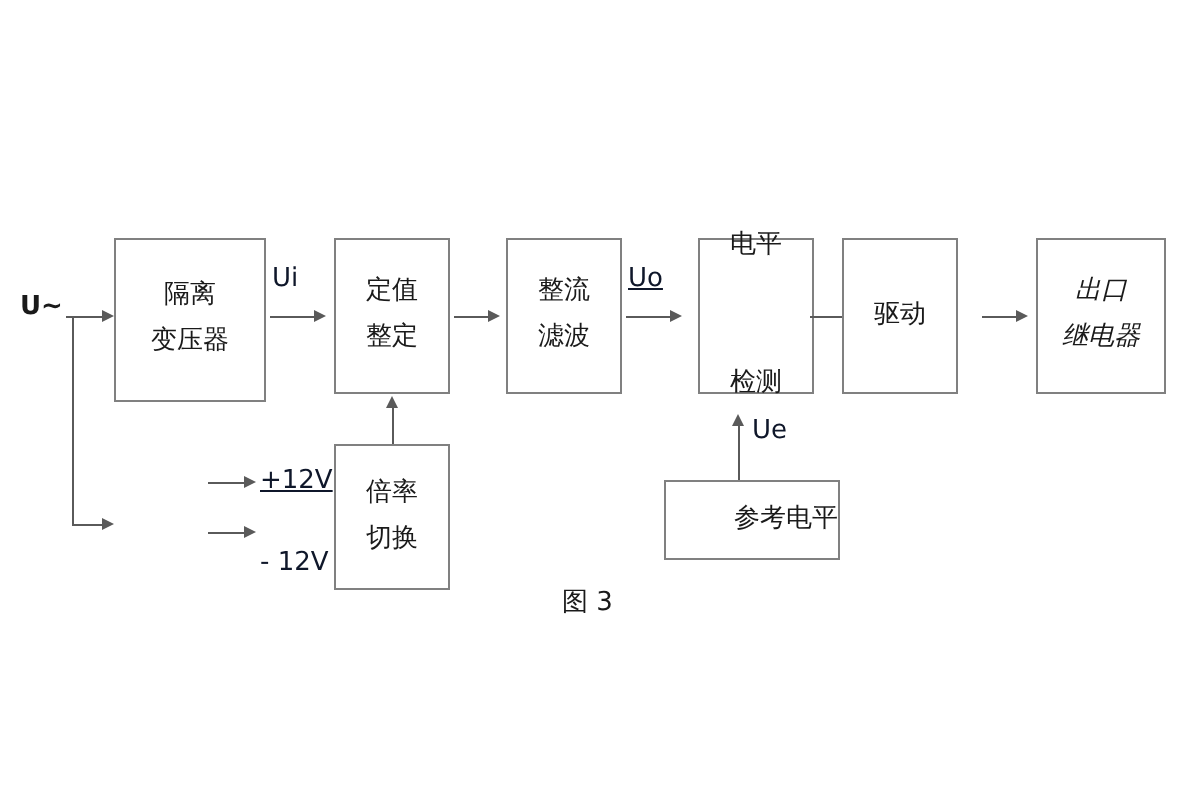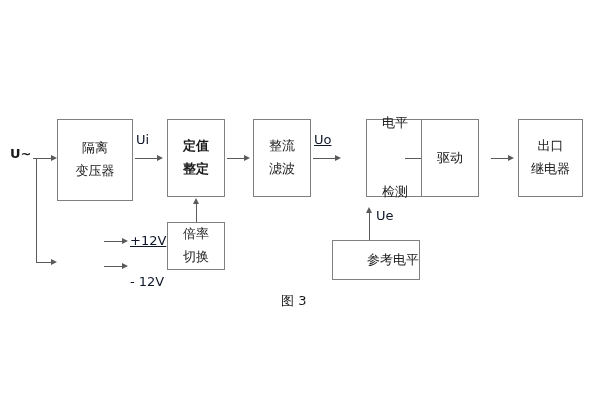--- a/index.html
+++ b/index.html
@@ -98,67 +98,67 @@
 
   <div class="block" style="left:57px; top:119px; width:76px; height:82px;">
     <span class="line">隔离</span>
     <span class="line">变压器</span>
   </div>
 
   <div class="sig" style="left:136px; top:132px;">Ui</div>
   <div class="wire-h" style="left:135px; top:158px; width:22px;"></div>
   <div class="ah-right" style="left:157px; top:154.5px;"></div>
 
-  <div class="block" style="left:167px; top:119px; width:58px; height:78px;font-weight:bold;">
+  <div class="block" style="left:167px; top:119px; width:58px; height:78px;">
     <span class="line">定值</span>
     <span class="line">整定</span>
   </div>
 
   <div class="wire-h" style="left:227px; top:158px; width:17px;"></div>
   <div class="ah-right" style="left:244px; top:154.5px;"></div>
 
   <div class="block" style="left:253px; top:119px; width:58px; height:78px;align-items:center;">
     <span class="line">整流</span>
     <span class="line">滤波</span>
   </div>
 
   <div class="sig" style="left:314px; top:132px;text-decoration:underline;">Uo</div>
   <div class="wire-h" style="left:313px; top:158px; width:22px;"></div>
   <div class="ah-right" style="left:335px; top:154.5px;"></div>
 
-  <div class="block" style="left:366px; top:119px; width:58px; height:78px;gap:46px;">
+  <div class="block" style="left:349px; top:119px; width:58px; height:78px;gap:46px;">
     <span class="line">电平</span>
     <span class="line">检测</span>
   </div>
 
   <div class="wire-h" style="left:405px; top:158px; width:17px;"></div>
   <div class="ah-right" style="left:422px; top:154.5px;"></div>
 
   <div class="block" style="left:421px; top:119px; width:58px; height:78px;">
     <span class="line">驱动</span>
   </div>
 
   <div class="wire-h" style="left:491px; top:158px; width:17px;"></div>
   <div class="ah-right" style="left:508px; top:154.5px;"></div>
 
-  <div class="block" style="left:518px; top:119px; width:65px; height:78px;">
+  <div class="block" style="left:518px; top:119px; width:65px; height:78px;font-style:italic;">
     <span class="line">出口</span>
     <span class="line">继电器</span>
   </div>
 
 
   <div class="wire-h" style="left:104px; top:241px; width:18px;"></div>
   <div class="ah-right" style="left:122px; top:237.5px;"></div>
   <div class="sig" style="left:130px; top:233px;text-decoration:underline;">+12V</div>
 
   <div class="wire-h" style="left:104px; top:266px; width:18px;"></div>
   <div class="ah-right" style="left:122px; top:262.5px;"></div>
   <div class="sig" style="left:130px; top:274px;">- 12V</div>
 
-  <div class="block" style="left:167px; top:222px; width:58px; height:48px;">
+  <div class="block" style="left:167px; top:222px; width:58px; height:73px;">
     <span class="line">倍率</span>
     <span class="line">切换</span>
   </div>
 
   <div class="wire-v" style="left:196px; top:204px; height:18px;"></div>
   <div class="ah-up" style="left:192.5px; top:198px;"></div>
 
   <div class="block" style="left:332px; top:240px; width:88px; height:40px;align-items:flex-end;">
     <span class="line">参考电平</span>
   </div>

